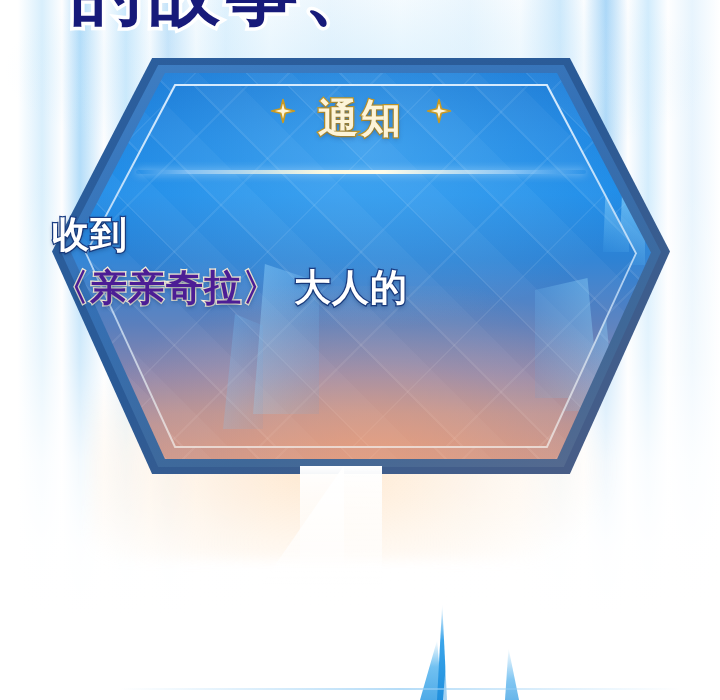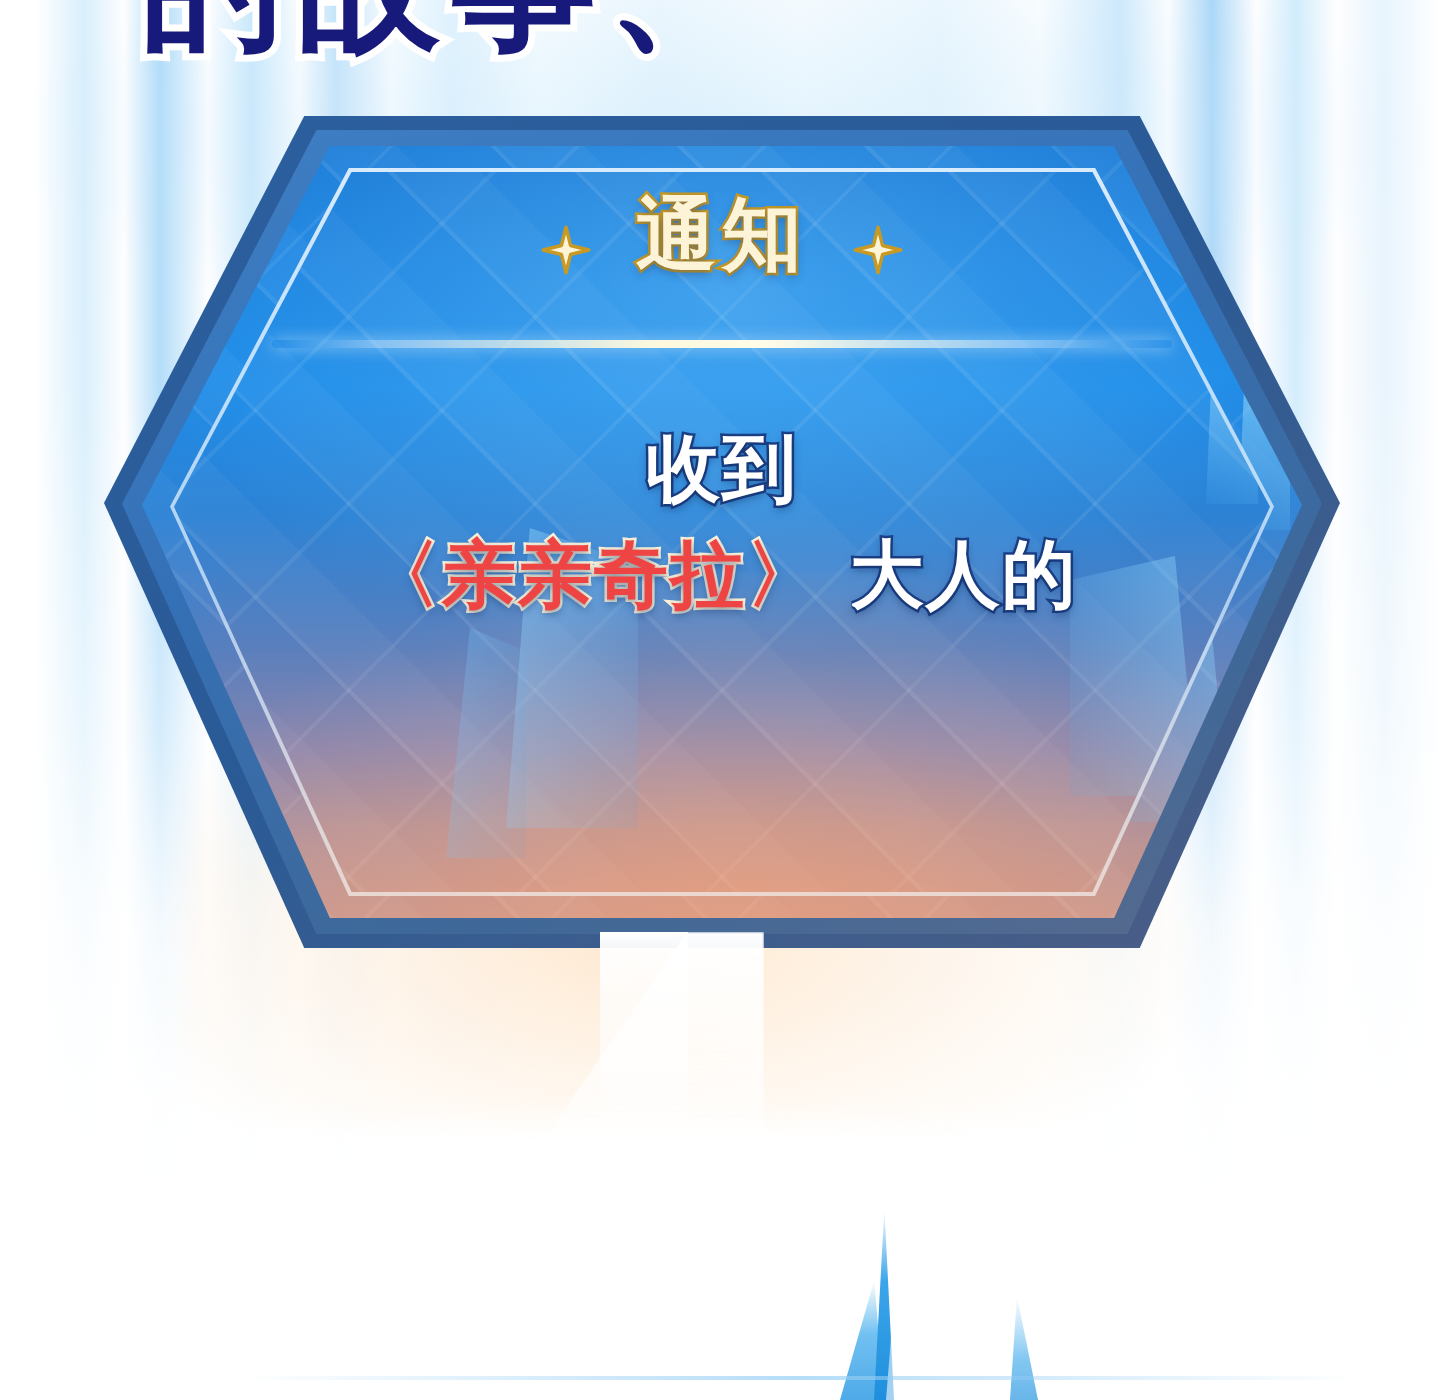--- a/index.html
+++ b/index.html
@@ -166,21 +166,21 @@
     background:linear-gradient(255deg,rgba(150,220,255,.85),rgba(60,150,230,.22));
     clip-path:polygon(0% 10%,82% 0%,100% 100%,0% 100%);opacity:.5;}
   .cr5{left:548px;top:118px;width:26px;height:74px;
     background:linear-gradient(200deg,rgba(170,230,255,.95),rgba(60,160,235,.3));
     clip-path:polygon(12% 0%,100% 8%,100% 100%,0% 100%);opacity:.6;}
 
   
   #content{position:absolute;left:0;top:0;width:618px;height:416px;}
 
   .title-row{position:absolute;left:0;top:40px;width:618px;
-    display:flex;align-items:flex-end;justify-content:center;gap:22px;}
+    display:flex;align-items:flex-start;justify-content:center;gap:22px;}
 
   .spark{width:26px;height:26px;display:block;flex:0 0 auto;}
 
   .title-text{
     font-size:40px;line-height:1;letter-spacing:3px;font-weight:700;
     color:#fdf4d8;
     -webkit-text-stroke:2.5px #c89a23;
     paint-order:stroke fill;
     text-shadow:0 2px 5px rgba(30,60,110,.45);
   }
@@ -188,32 +188,32 @@
   .divider{position:absolute;left:84px;top:112px;width:450px;height:4px;
     background:linear-gradient(to right,
       rgba(255,250,225,0) 0%,
       rgba(235,245,255,.45) 12%,
       rgba(255,250,222,.98) 42%,
       rgba(255,252,232,1) 55%,
       rgba(222,240,255,.5) 84%,
       rgba(255,250,225,0) 100%);
     box-shadow:0 0 8px rgba(220,240,255,.6);border-radius:2px;}
 
-  .body-block{position:absolute;left:0;top:150px;width:618px;text-align:center;}
+  .body-block{position:absolute;left:0;top:150px;width:618px;}
 
   .body-line{
     font-size:37px;line-height:53px;font-weight:700;letter-spacing:1px;
     color:#ffffff;
     -webkit-text-stroke:2.5px #1c3f86;
     paint-order:stroke fill;
     text-shadow:0 2px 4px rgba(15,45,95,.5);
     white-space:nowrap;
   }
   .gold{
-    color:#ef4444;
+    color:#4c1d95;
     -webkit-text-stroke:2.5px #fdf3da;
     paint-order:stroke fill;
   }
 
   
   #top-text{
     position:absolute;left:70px;top:-44px;
     font-size:72px;font-weight:900;letter-spacing:6px;line-height:1;
     color:#171a7a;
     -webkit-text-stroke:7px #ffffff;

